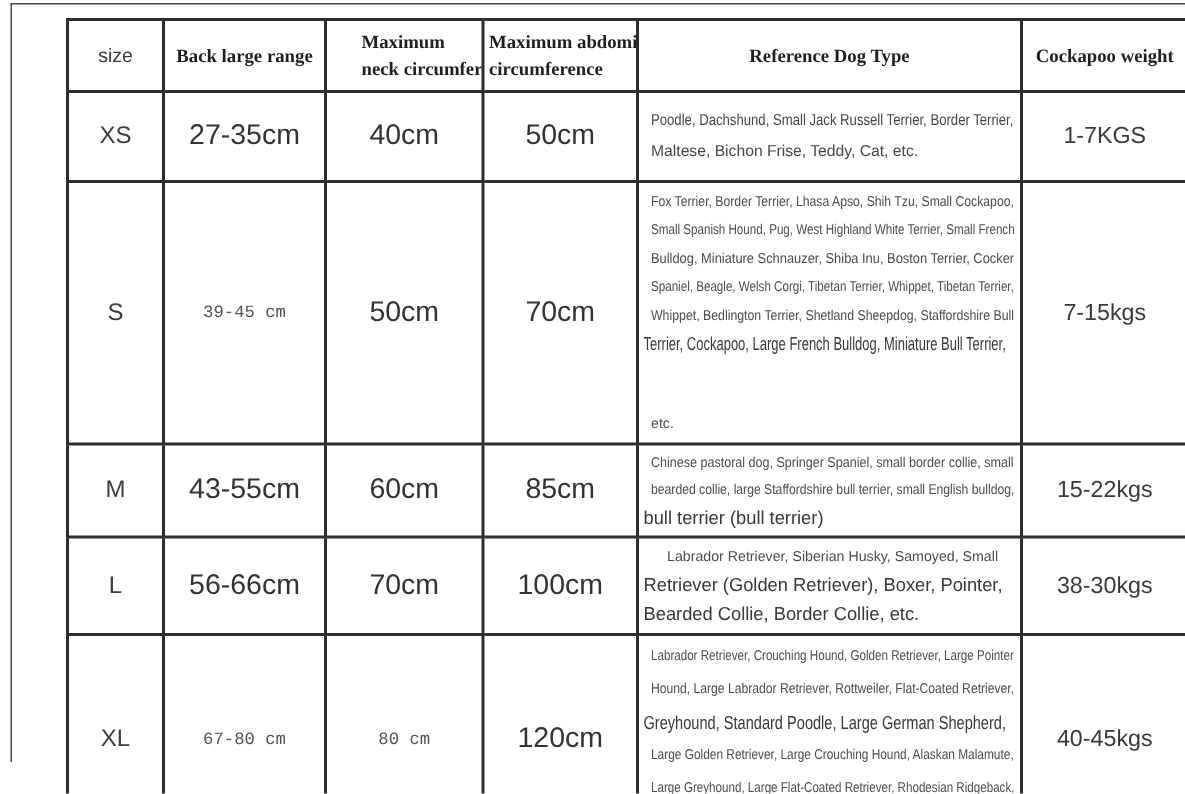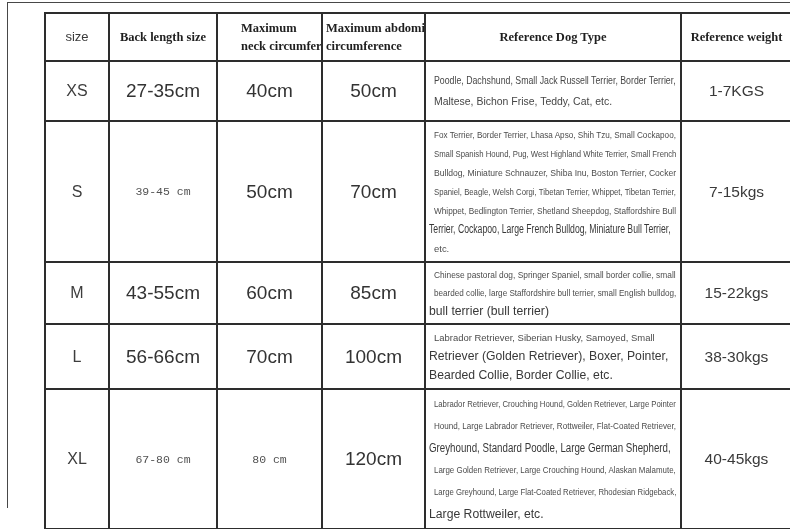--- a/index.html
+++ b/index.html
@@ -67,35 +67,35 @@
       <col style="width:103px">
         <col style="width:256px">
         <col style="width:111px">
     </colgroup>
     <thead>
       <tr data-name="header-row">
           <th class="th th-sans" data-name="header-size">
             <div class="th-line" data-name="header-line">size</div>
           </th>
           <th class="th" data-name="header-back-length">
-            <div class="th-line" data-name="header-line">Back length size</div>
+            <div class="th-line" data-name="header-line">Back large range</div>
           </th>
           <th class="th th-left" data-name="header-neck">
             <div class="th-line" data-name="header-line">Maximum</div>
             <div class="th-line" data-name="header-line">neck circumference</div>
           </th>
           <th class="th th-left" data-name="header-abdominal">
             <div class="th-line" data-name="header-line">Maximum abdominal</div>
             <div class="th-line" data-name="header-line">circumference</div>
           </th>
           <th class="th" data-name="header-dog-type">
             <div class="th-line" data-name="header-line">Reference Dog Type</div>
           </th>
           <th class="th" data-name="header-weight">
-            <div class="th-line" data-name="header-line">Reference weight</div>
+            <div class="th-line" data-name="header-line">Cockapoo weight</div>
           </th>
         </tr>
     </thead>
     <tbody data-name="table-body">
         <tr class="row-xs" data-name="table-row-xs">
           <td class="size-cell" data-name="cell-size">XS</td>
           <td class="val-cell val-lg" data-name="cell-back-length">27-35cm</td>
           <td class="val-cell val-lg" data-name="cell-neck">40cm</td>
           <td class="val-cell val-lg" data-name="cell-abdominal">50cm</td>
           <td class="dog-cell" data-name="cell-dog-type">
@@ -109,21 +109,21 @@
           <td class="val-cell val-sm" data-name="cell-back-length">39-45 cm</td>
           <td class="val-cell val-lg" data-name="cell-neck">50cm</td>
           <td class="val-cell val-lg" data-name="cell-abdominal">70cm</td>
           <td class="dog-cell" data-name="cell-dog-type">
             <div class="dog-line dog-sm" data-name="dog-type-line" style="transform: scaleX(0.858);">Fox Terrier, Border Terrier, Lhasa Apso, Shih Tzu, Small Cockapoo,</div>
             <div class="dog-line dog-sm" data-name="dog-type-line" style="transform: scaleX(0.815);">Small Spanish Hound, Pug, West Highland White Terrier, Small French</div>
             <div class="dog-line dog-sm" data-name="dog-type-line" style="transform: scaleX(0.903);">Bulldog, Miniature Schnauzer, Shiba Inu, Boston Terrier, Cocker</div>
             <div class="dog-line dog-sm" data-name="dog-type-line" style="transform: scaleX(0.815);">Spaniel, Beagle, Welsh Corgi, Tibetan Terrier, Whippet, Tibetan Terrier,</div>
             <div class="dog-line dog-sm" data-name="dog-type-line" style="transform: scaleX(0.864);">Whippet, Bedlington Terrier, Shetland Sheepdog, Staffordshire Bull</div>
             <div class="dog-line dog-lg" data-name="dog-type-line" style="transform: scaleX(0.693);">Terrier, Cockapoo, Large French Bulldog, Miniature Bull Terrier,</div>
-            <div class="dog-line dog-sm" data-name="dog-type-line" style="transform: scaleX(0.996);">etc.</div>
+            <div class="dog-line dog-sm" data-name="dog-type-line" style="transform: scaleX(0.996); margin-top: 34px;">etc.</div>
           </td>
           <td class="weight-cell" data-name="cell-weight">7-15kgs</td>
         </tr>
         <tr class="row-m" data-name="table-row-m">
           <td class="size-cell" data-name="cell-size">M</td>
           <td class="val-cell val-lg" data-name="cell-back-length">43-55cm</td>
           <td class="val-cell val-lg" data-name="cell-neck">60cm</td>
           <td class="val-cell val-lg" data-name="cell-abdominal">85cm</td>
           <td class="dog-cell" data-name="cell-dog-type">
             <div class="dog-line dog-sm" data-name="dog-type-line" style="transform: scaleX(0.88);">Chinese pastoral dog, Springer Spaniel, small border collie, small</div>
@@ -131,21 +131,21 @@
             <div class="dog-line dog-lg" data-name="dog-type-line" style="transform: scaleX(0.976);">bull terrier (bull terrier)</div>
           </td>
           <td class="weight-cell" data-name="cell-weight">15-22kgs</td>
         </tr>
         <tr class="row-l" data-name="table-row-l">
           <td class="size-cell" data-name="cell-size">L</td>
           <td class="val-cell val-lg" data-name="cell-back-length">56-66cm</td>
           <td class="val-cell val-lg" data-name="cell-neck">70cm</td>
           <td class="val-cell val-lg" data-name="cell-abdominal">100cm</td>
           <td class="dog-cell" data-name="cell-dog-type">
-            <div class="dog-line dog-sm" data-name="dog-type-line" style="transform: scaleX(0.996);">Labrador Retriever, Siberian Husky, Samoyed, Small</div>
+            <div class="dog-line dog-sm" data-name="dog-type-line" style="transform: scaleX(0.996); text-align: center;">Labrador Retriever, Siberian Husky, Samoyed, Small</div>
             <div class="dog-line dog-lg" data-name="dog-type-line" style="transform: scaleX(0.976);">Retriever (Golden Retriever), Boxer, Pointer,</div>
             <div class="dog-line dog-lg" data-name="dog-type-line" style="transform: scaleX(0.976);">Bearded Collie, Border Collie, etc.</div>
           </td>
           <td class="weight-cell" data-name="cell-weight">38-30kgs</td>
         </tr>
         <tr class="row-xl" data-name="table-row-xl">
           <td class="size-cell" data-name="cell-size">XL</td>
           <td class="val-cell val-sm" data-name="cell-back-length">67-80 cm</td>
           <td class="val-cell val-sm" data-name="cell-neck">80 cm</td>
           <td class="val-cell val-lg" data-name="cell-abdominal">120cm</td>

